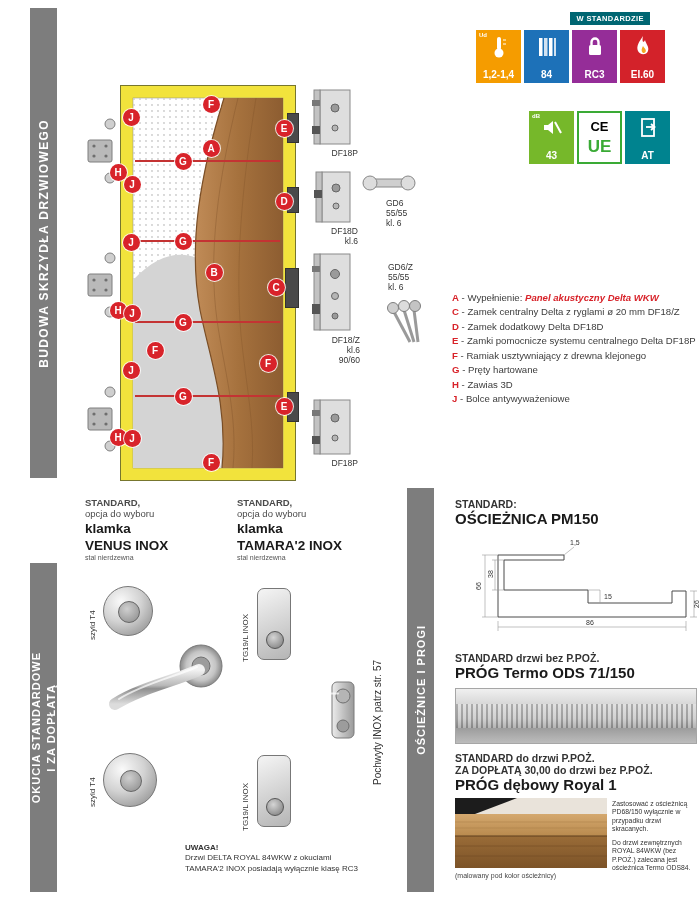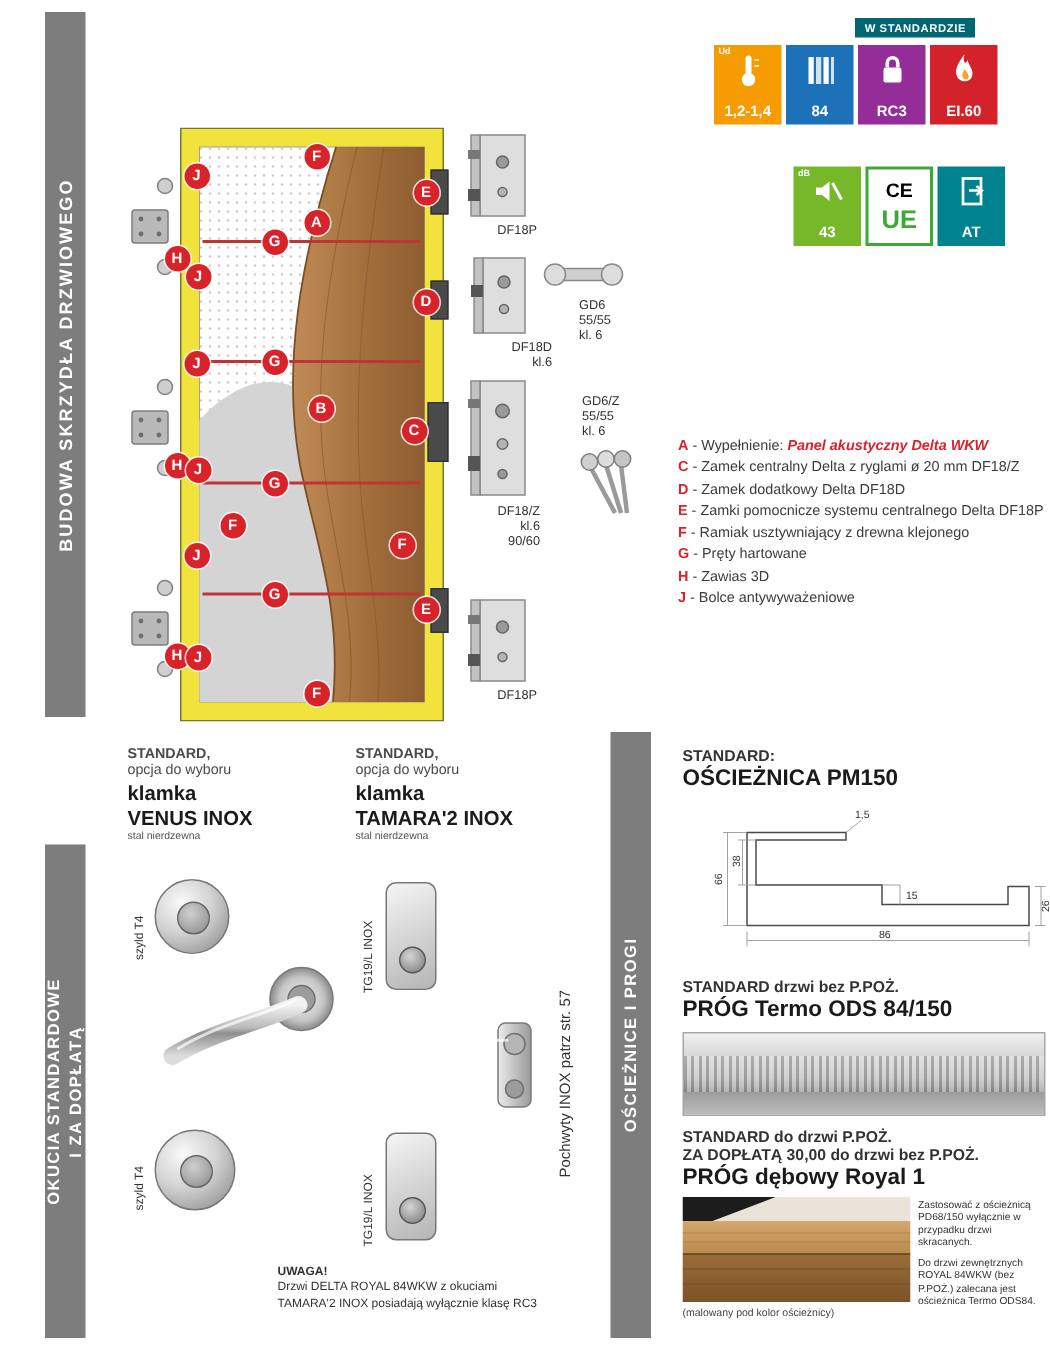--- a/index.html
+++ b/index.html
@@ -223,21 +223,21 @@
 </svg>
 <div class="locklabel" style="left:308px; top:148px; width:50px">DF18P</div>
 
 <svg class="abs" style="left:314px; top:170px" width="40" height="54" viewBox="0 0 40 54">
   <rect x="8" y="2" width="28" height="50" fill="#dedede" stroke="#8a8a8a"></rect>
   <rect x="2" y="2" width="6" height="50" fill="#c2c2c2" stroke="#8a8a8a"></rect>
   <rect x="0" y="20" width="8" height="8" fill="#555"></rect>
   <circle cx="22" cy="18" r="4" fill="#9a9a9a" stroke="#666"></circle>
     <circle cx="22" cy="36" r="3" fill="#b5b5b5" stroke="#666"></circle>
 </svg>
-<div class="locklabel" style="left:316px; top:226px; width:52px">DF18D
+<div class="locklabel" style="left:306px; top:226px; width:52px">DF18D
 kl.6</div>
 
 <svg class="abs" style="left:358px; top:172px" width="64" height="22" viewBox="0 0 64 22">
   <rect x="6" y="7" width="50" height="8" rx="2" fill="#cfcfcf" stroke="#888"></rect>
   <circle cx="12" cy="11" r="7" fill="#ddd" stroke="#888"></circle>
     <circle cx="50" cy="11" r="7" fill="#ddd" stroke="#888"></circle>
 </svg>
 <div class="sidelabel" style="left:386px; top:198px">GD6
 55/55
 kl. 6</div>
@@ -429,21 +429,21 @@
     <text x="118" y="12">1,5</text>
     <text x="41" y="45" transform="rotate(-90 41 45)">38</text>
     <text x="29" y="57" transform="rotate(-90 29 57)">66</text>
     <text x="152" y="66">15</text>
     <text x="134" y="92">86</text>
     <text x="247" y="75" transform="rotate(-90 247 75)">26</text>
   </g>
 </svg>
 
 <div class="std" style="left:455px; top:652px">STANDARD drzwi bez P.POŻ.</div>
-<div class="bigtitle" style="left:455px; top:664px">PRÓG Termo ODS 84/150</div>
+<div class="bigtitle" style="left:455px; top:664px">PRÓG Termo ODS 71/150</div>
 <div class="termo">
   <div class="ribs"></div>
 </div>
 
 <div class="std" style="left:455px; top:752px">STANDARD do drzwi P.POŻ.</div>
 <div class="std" style="left:455px; top:764px">ZA DOPŁATĄ 30,00 do drzwi bez P.POŻ.</div>
 <div class="bigtitle" style="left:455px; top:776px">PRÓG dębowy Royal 1</div>
 <svg class="abs" style="left:455px; top:798px" width="152" height="70" viewBox="0 0 152 70">
   <defs>
     <linearGradient id="woodtop" x1="0" y1="0" x2="0" y2="1">

